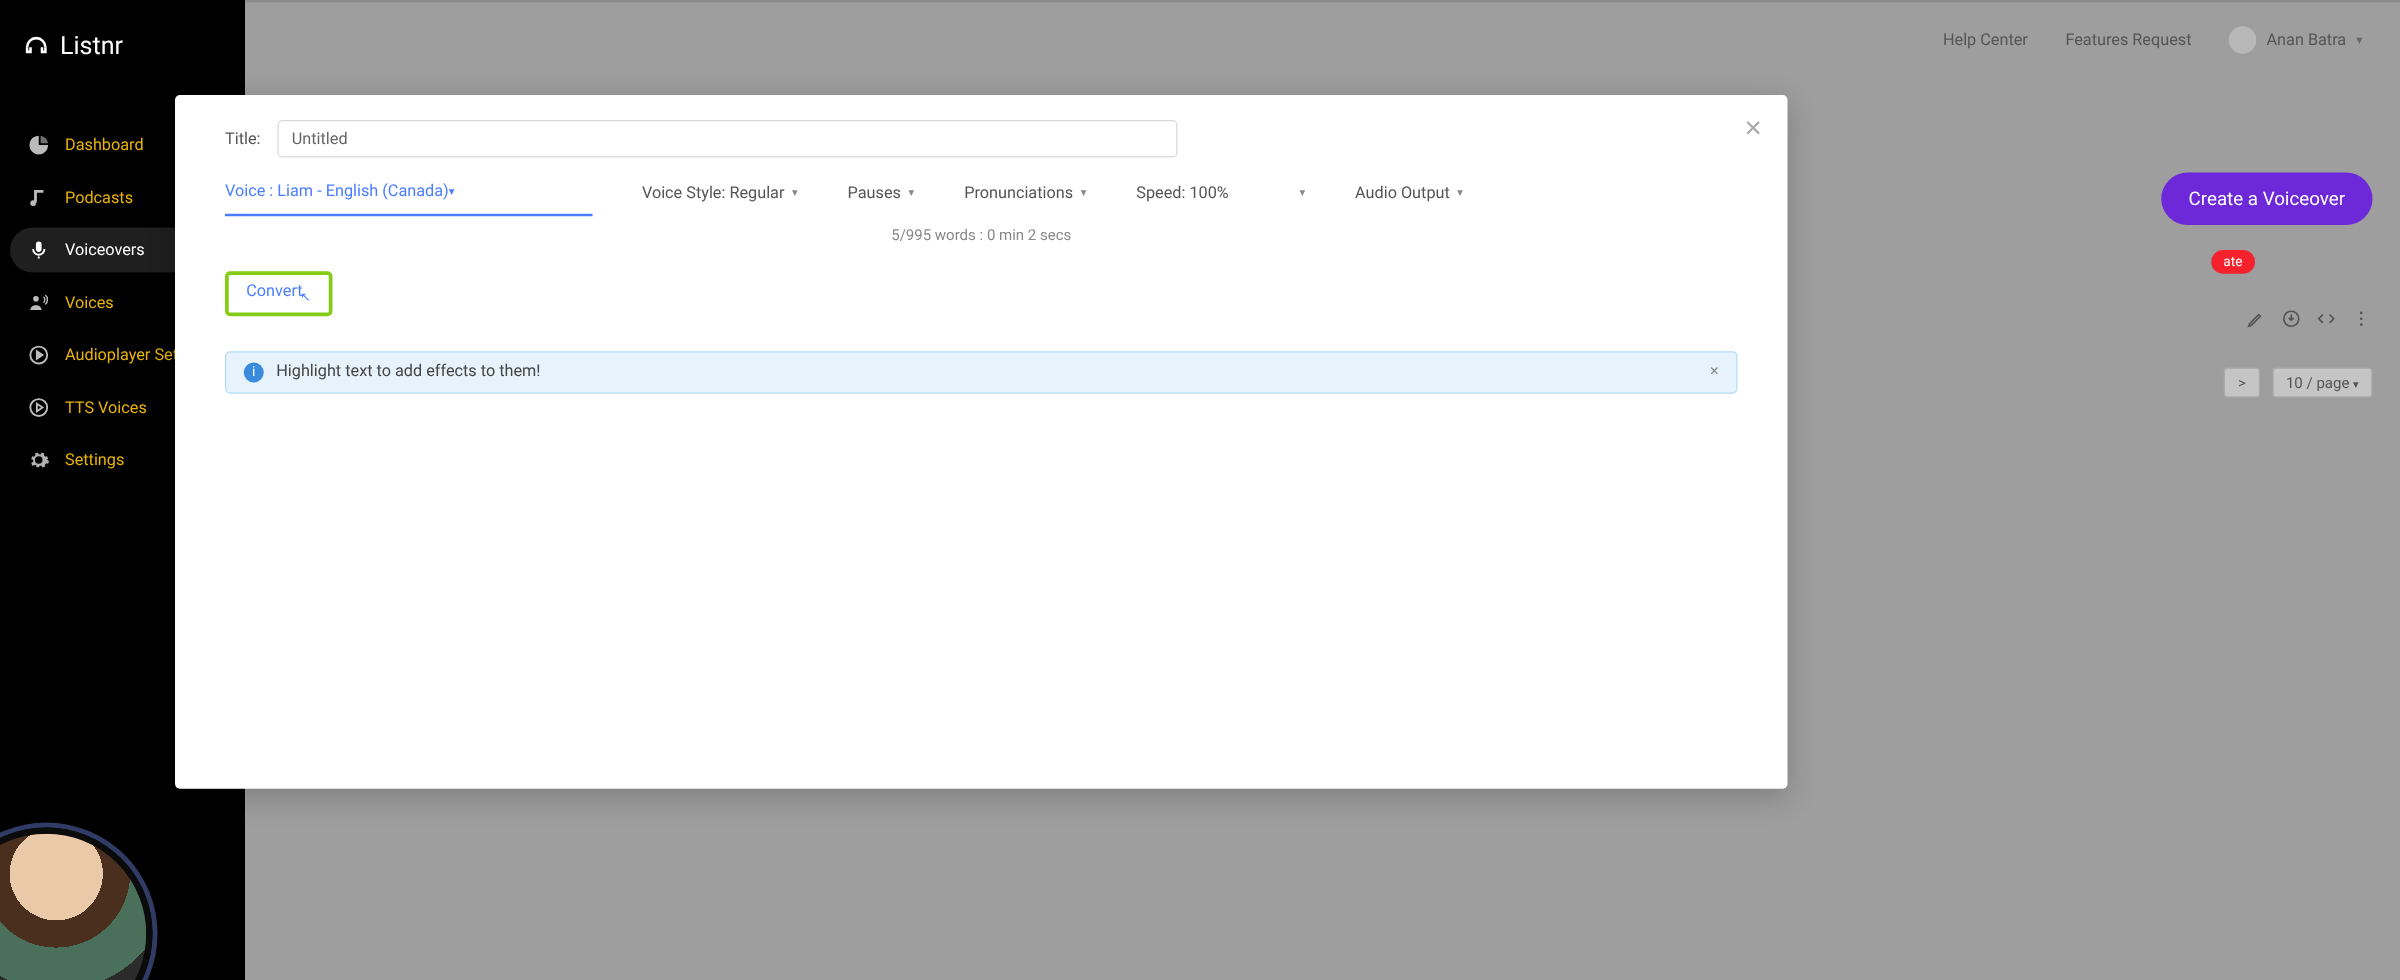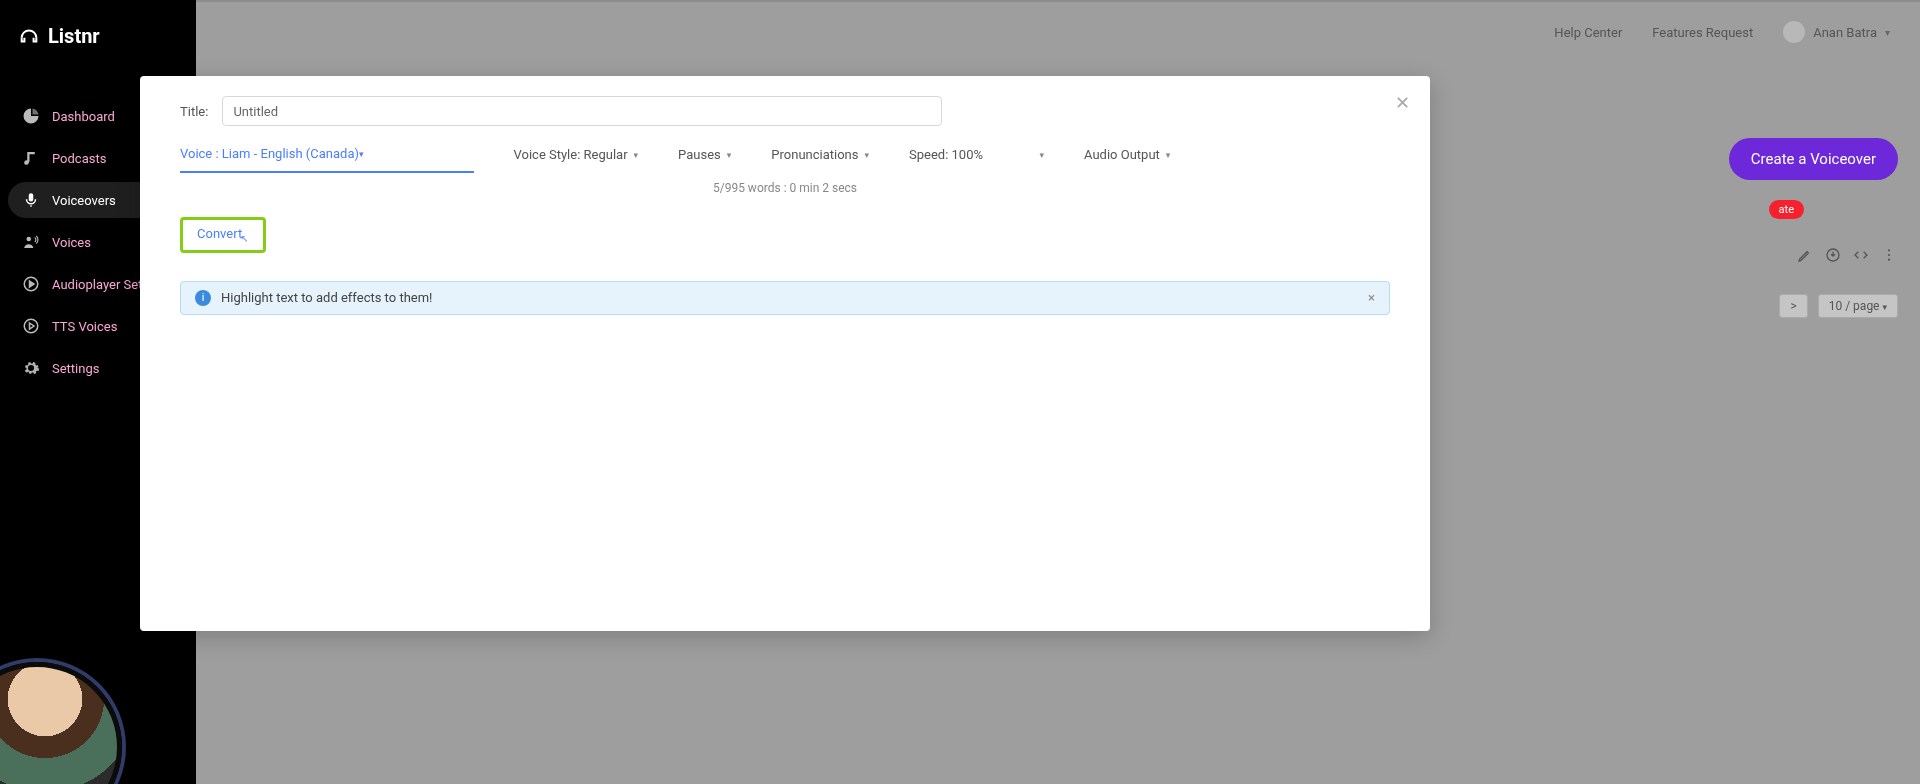--- a/index.html
+++ b/index.html
@@ -6,26 +6,26 @@
   html, body { width: 1920px; height: 784px; overflow: hidden; }
   body { background: #8c8c8c; position: relative; }
 
   
   .sidebar {
     position: absolute; left: 0; top: 0; width: 196px; height: 100%;
     background: #000; color: #e6e6e6;
   }
   .logo { display: flex; align-items: center; padding: 24px 16px 24px 18px; }
   .logo-icon { width: 22px; height: 22px; color: #fff; margin-right: 8px; }
-  .logo-text { font-size: 20px; font-weight: 700; color: #fff; }
+  .logo-text { font-size: 20px; font-weight: 400; color: #fff; }
   .nav { margin-top: 26px; }
   .nav-item {
     display: flex; align-items: center;
     padding: 9px 14px; margin: 0 8px 6px 8px;
-    font-size: 13px; color: #f9a8d4; border-radius: 18px;
+    font-size: 13px; color: #eab308; border-radius: 18px;
     cursor: pointer;
   }
   .nav-item.active { background: rgba(255,255,255,0.12); color: #fff; }
   .nav-icon { width: 18px; height: 18px; margin-right: 12px; color: #bbb; flex-shrink: 0; }
   .nav-item.active .nav-icon { color: #fff; }
 
   
   .backpage {
     position: absolute; left: 196px; top: 2px; right: 0; bottom: 0;
     background: #9e9e9e;

